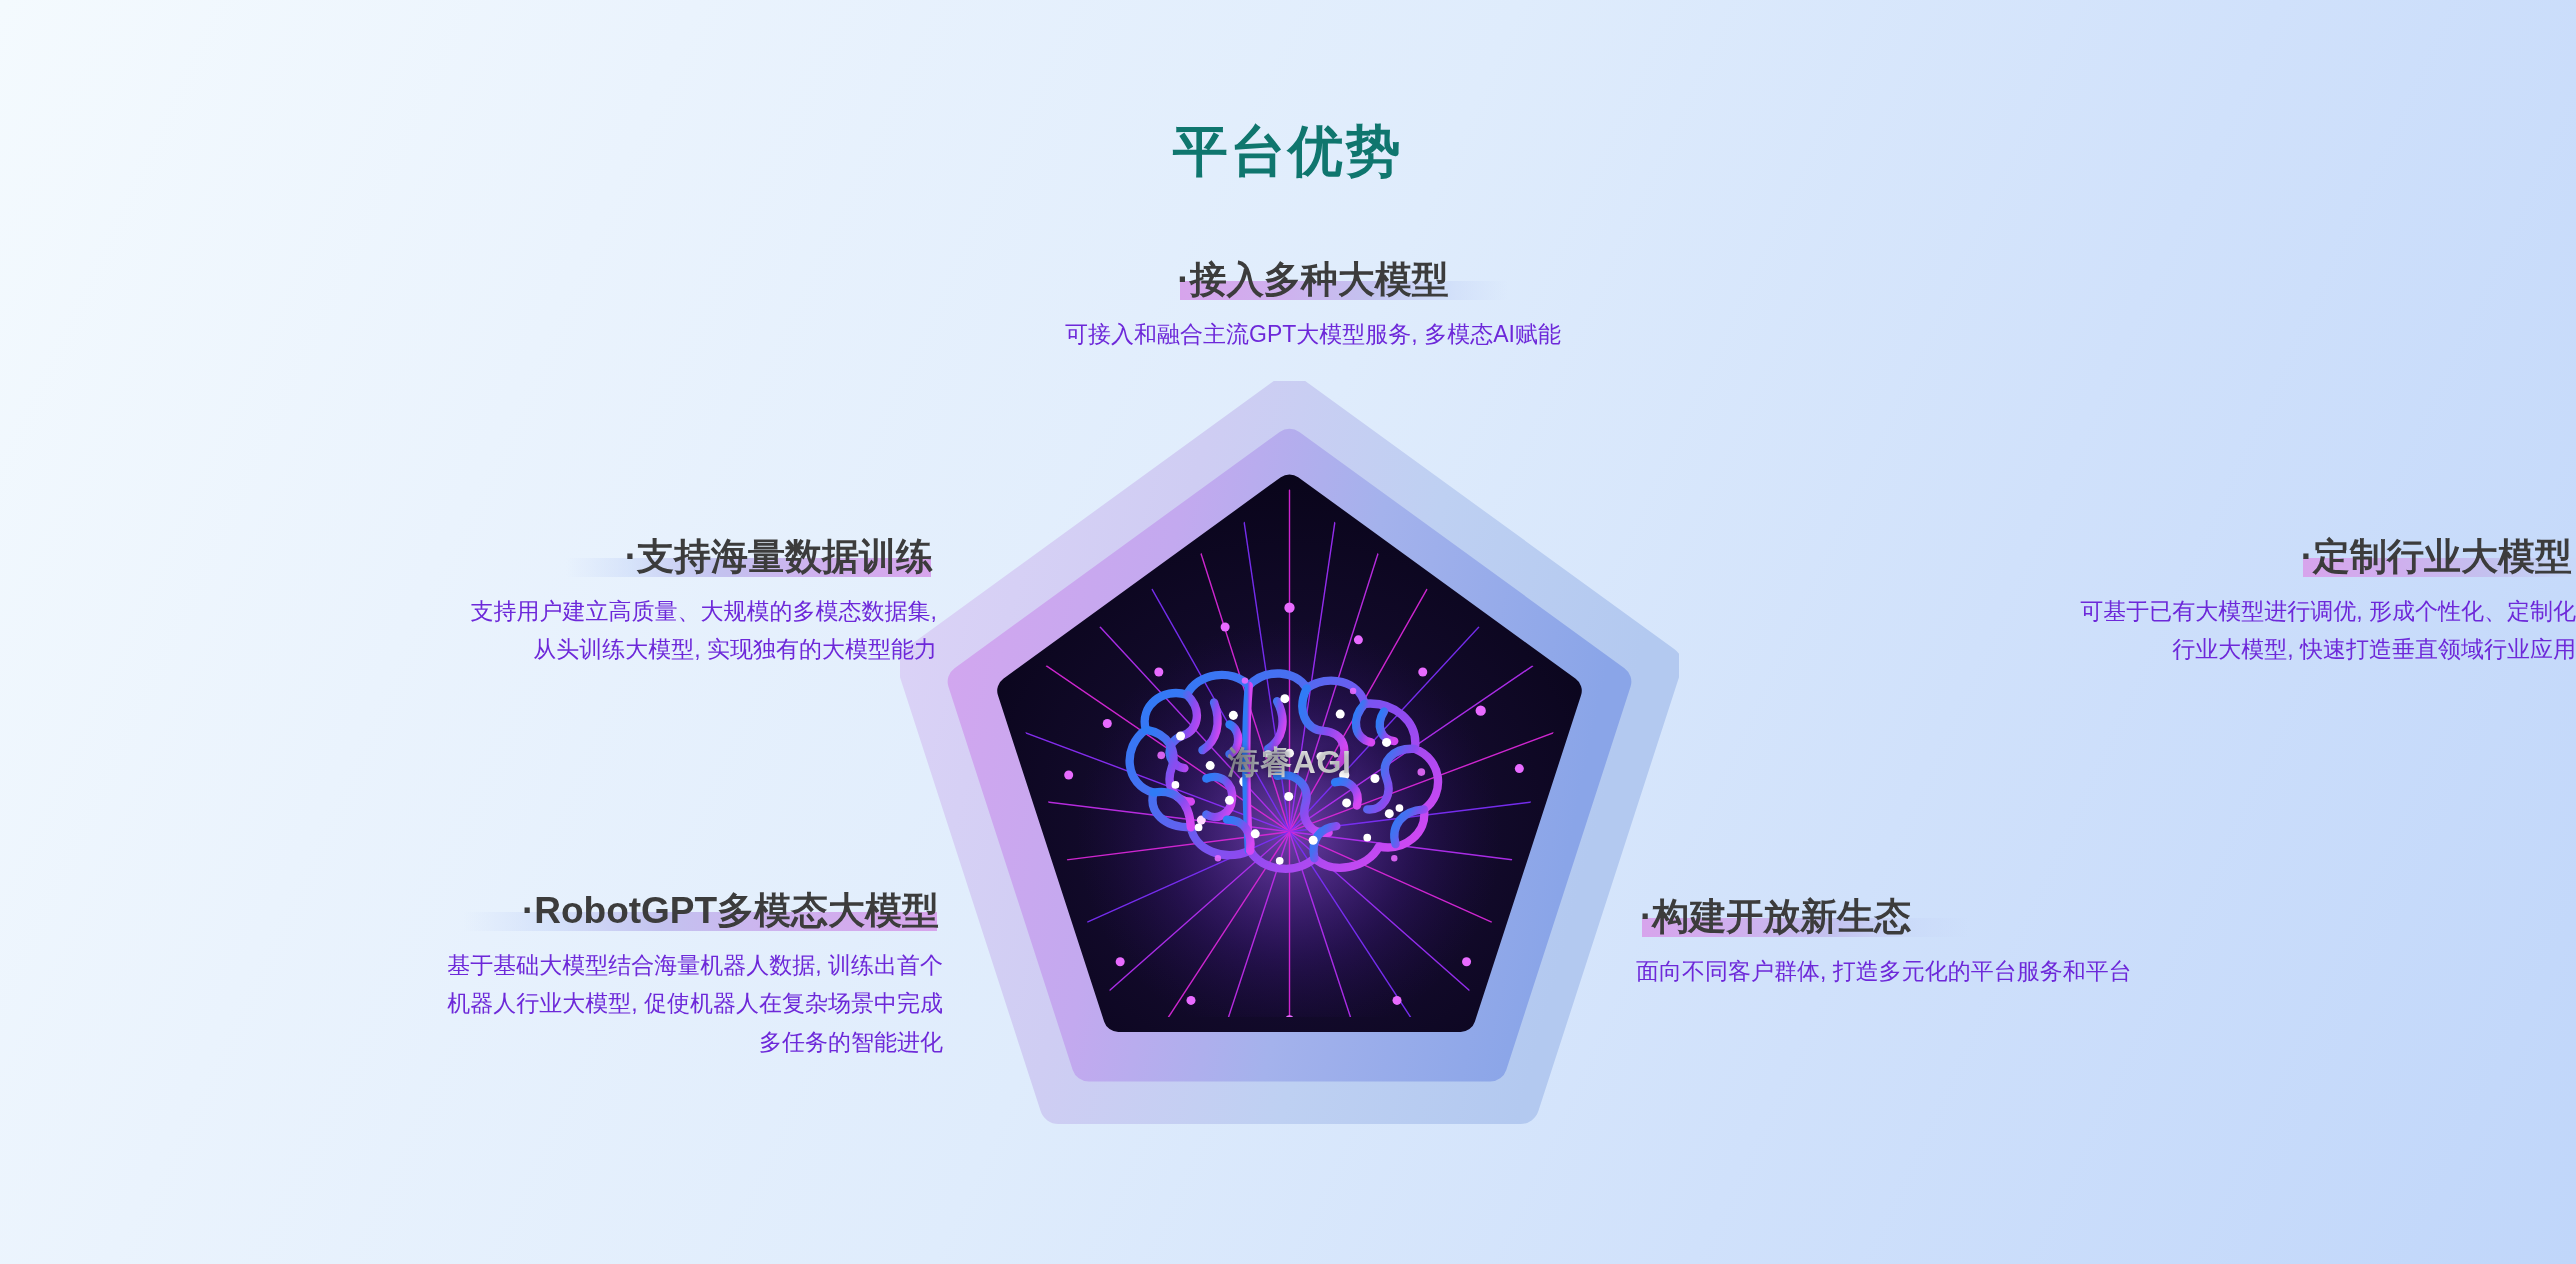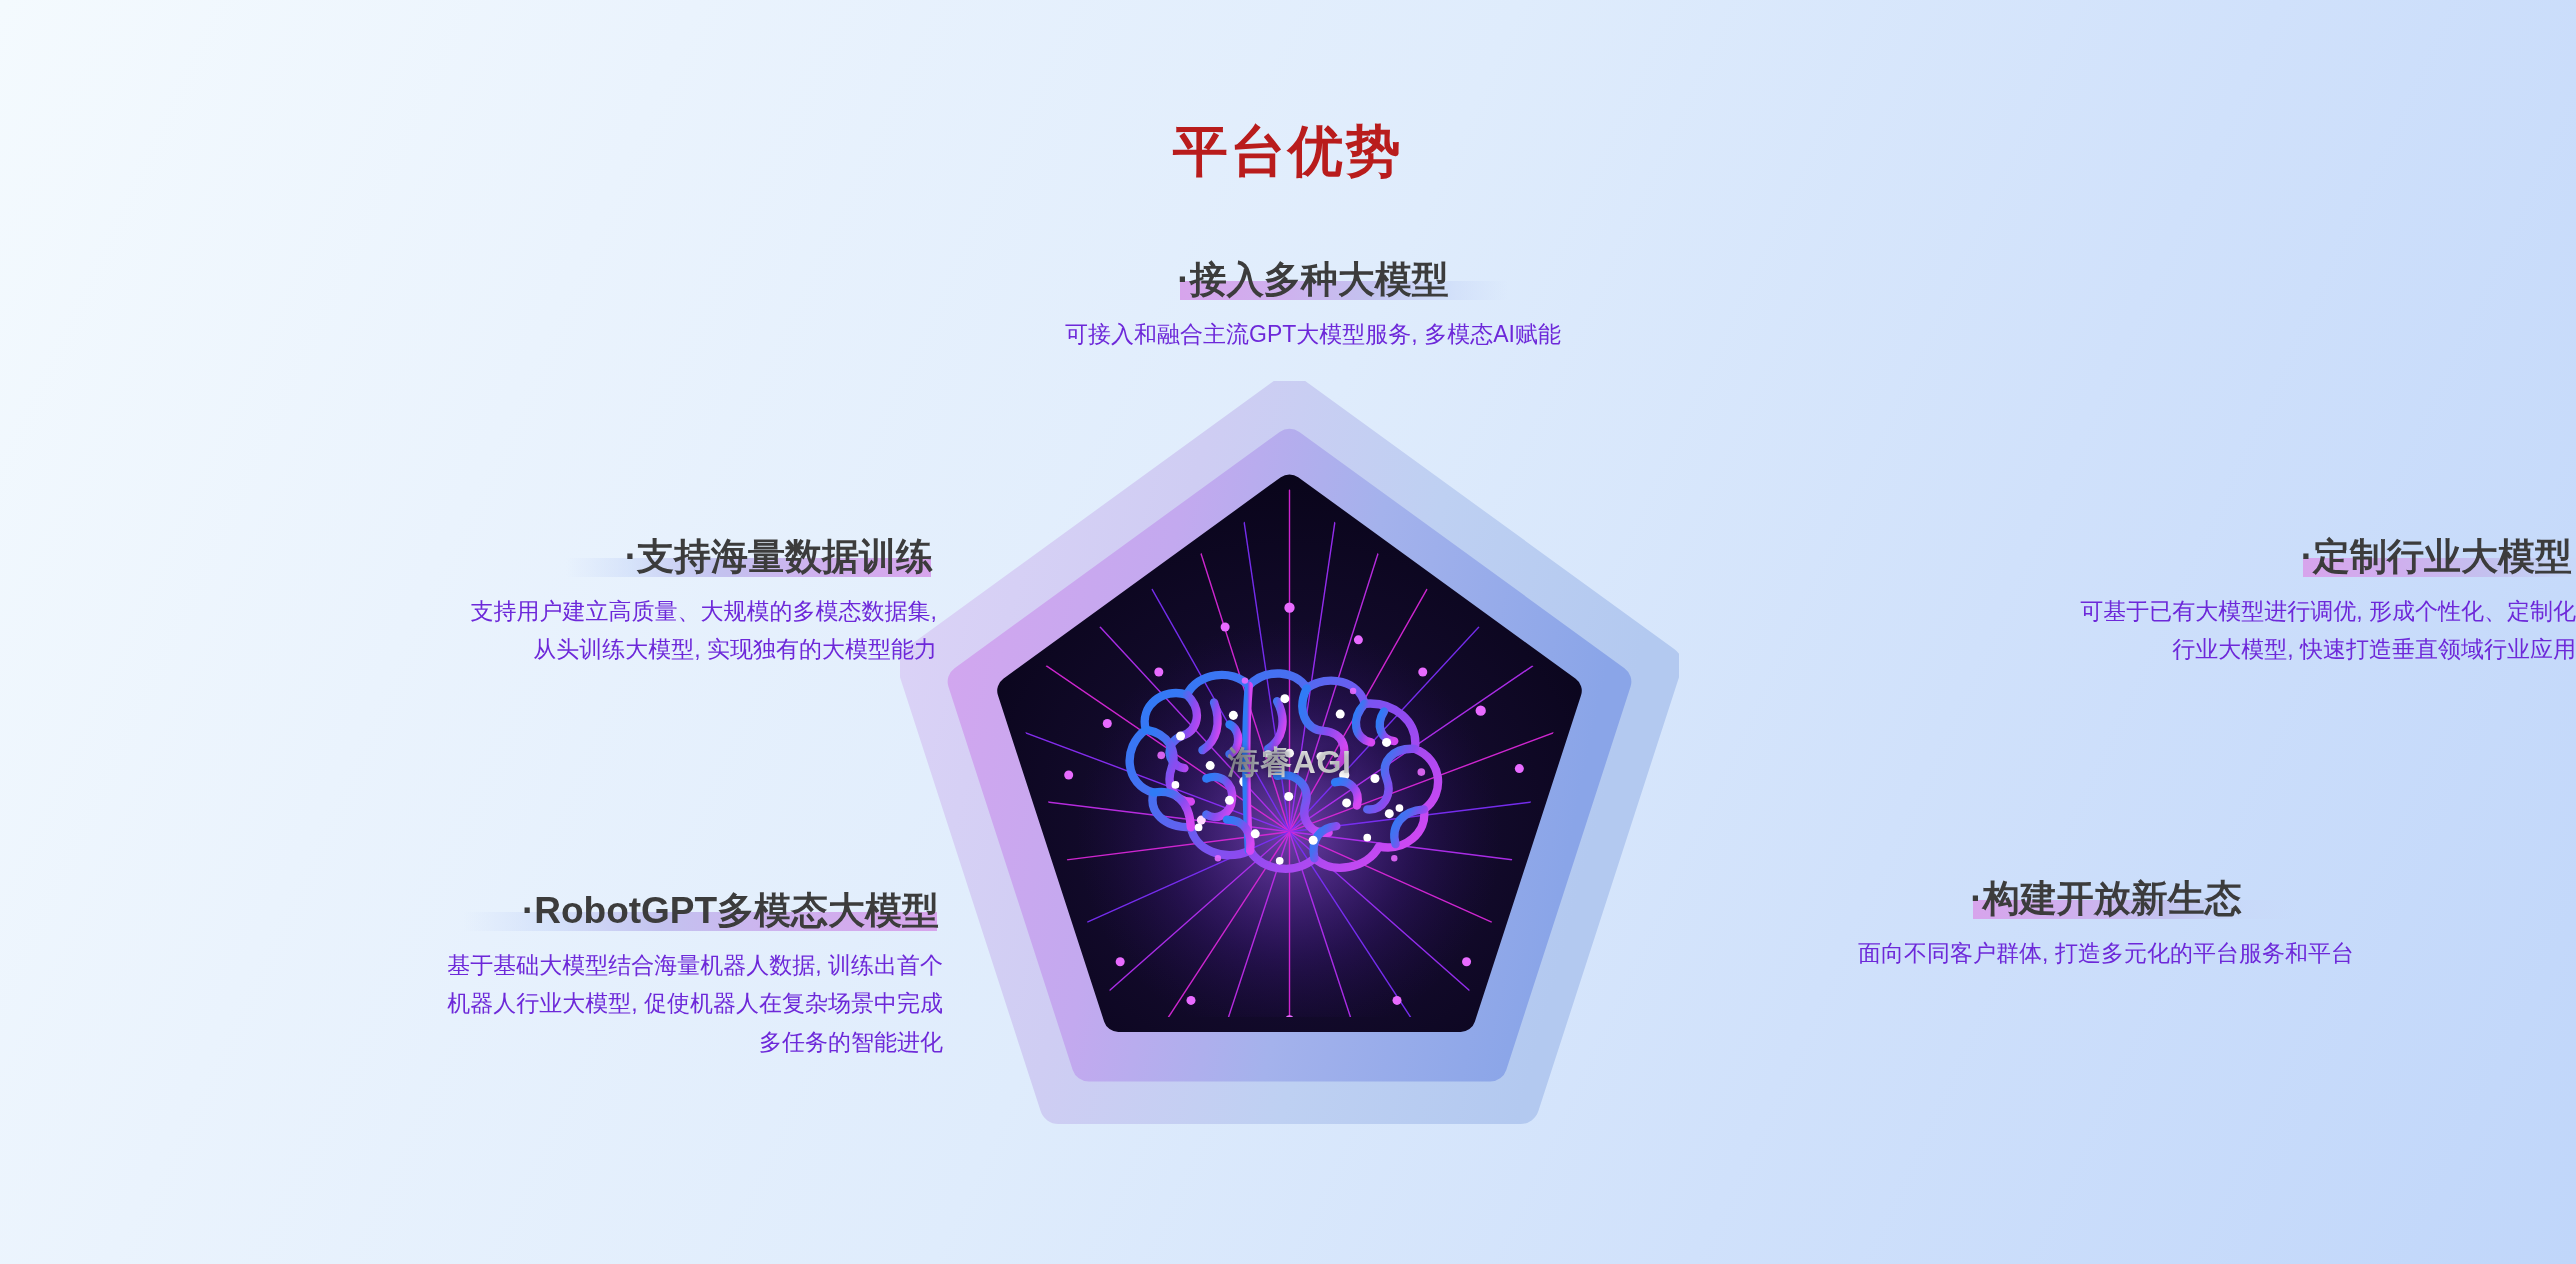--- a/index.html
+++ b/index.html
@@ -6,21 +6,21 @@
   html,body { width:2576px; height:1264px; }
   body {
     font-family:"Liberation Sans","DejaVu Sans",sans-serif;
     background:linear-gradient(115deg,#f4fafe 0%,#eaf3fd 22%,#dfecfc 48%,#d0e1fb 72%,#c0d6fa 100%);
     position:relative; overflow:hidden;
   }
 
   
   #page-title{
     position:absolute; top:115px; left:0; width:2576px; text-align:center;
-    font-size:55px; font-weight:700; color:#b91c1c; letter-spacing:2.6px;
+    font-size:55px; font-weight:700; color:#0f766e; letter-spacing:2.6px;
   }
 
   
   #emblem{ position:absolute; left:900px; top:381px; width:779px; height:763px; }
   #emblem svg{ display:block; width:100%; height:100%; }
 
   #brain-wrap{
     position:absolute; left:50%; top:50%;
     transform:translate(-50%,-48%);
     width:412px; height:258px; pointer-events:none;
@@ -66,21 +66,21 @@
 
   #feat-left-top{ top:535px; left:0; width:937px; text-align:right; }
   #feat-left-top .f-desc{ margin-top:14px; }
 
   #feat-left-bottom{ top:889px; left:0; width:943px; text-align:right; }
   #feat-left-bottom .f-desc{ margin-top:14px; }
 
   #feat-right-top{ top:535px; left:1645px; width:931px; text-align:right; }
   #feat-right-top .f-desc{ margin-top:14px; }
 
-  #feat-right-bottom{ top:877px; left:1636px; width:940px; text-align:center; }
+  #feat-right-bottom{ top:895px; left:1636px; width:940px; text-align:left; }
   #feat-right-bottom .f-desc{ margin-top:14px; }
 </style>
 </head>
 <body>
 
 <div id="page-title">平台优势</div>
 
 <div id="emblem">
   <svg viewBox="0 0 1210 1185" xmlns="http://www.w3.org/2000/svg">
     <defs>

